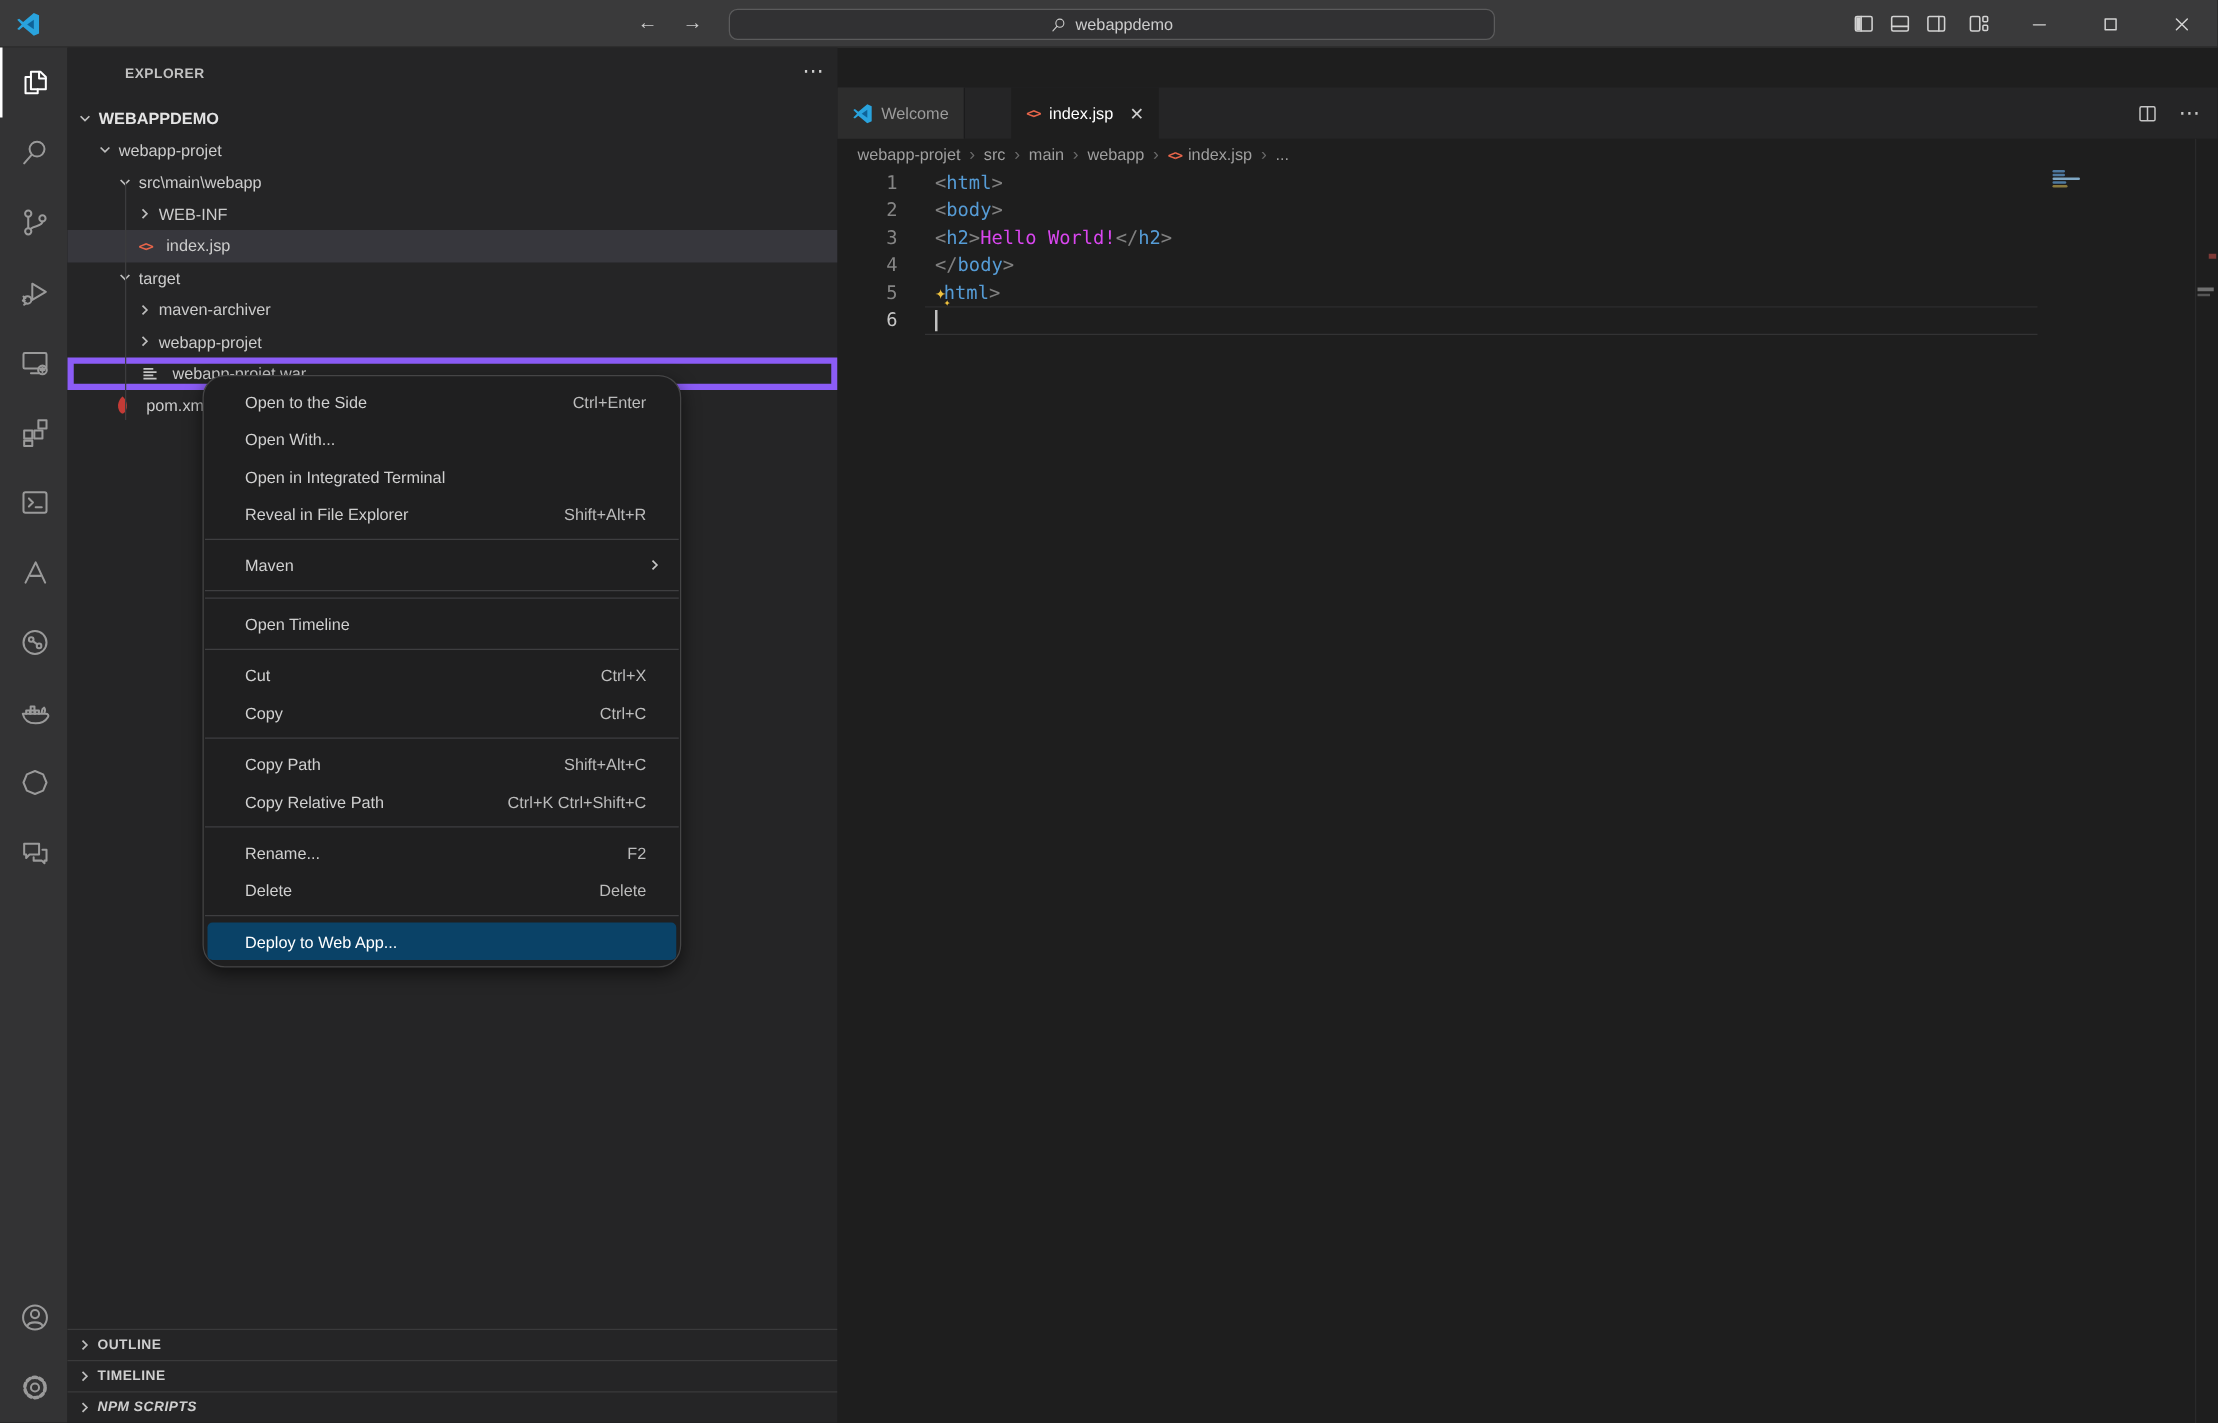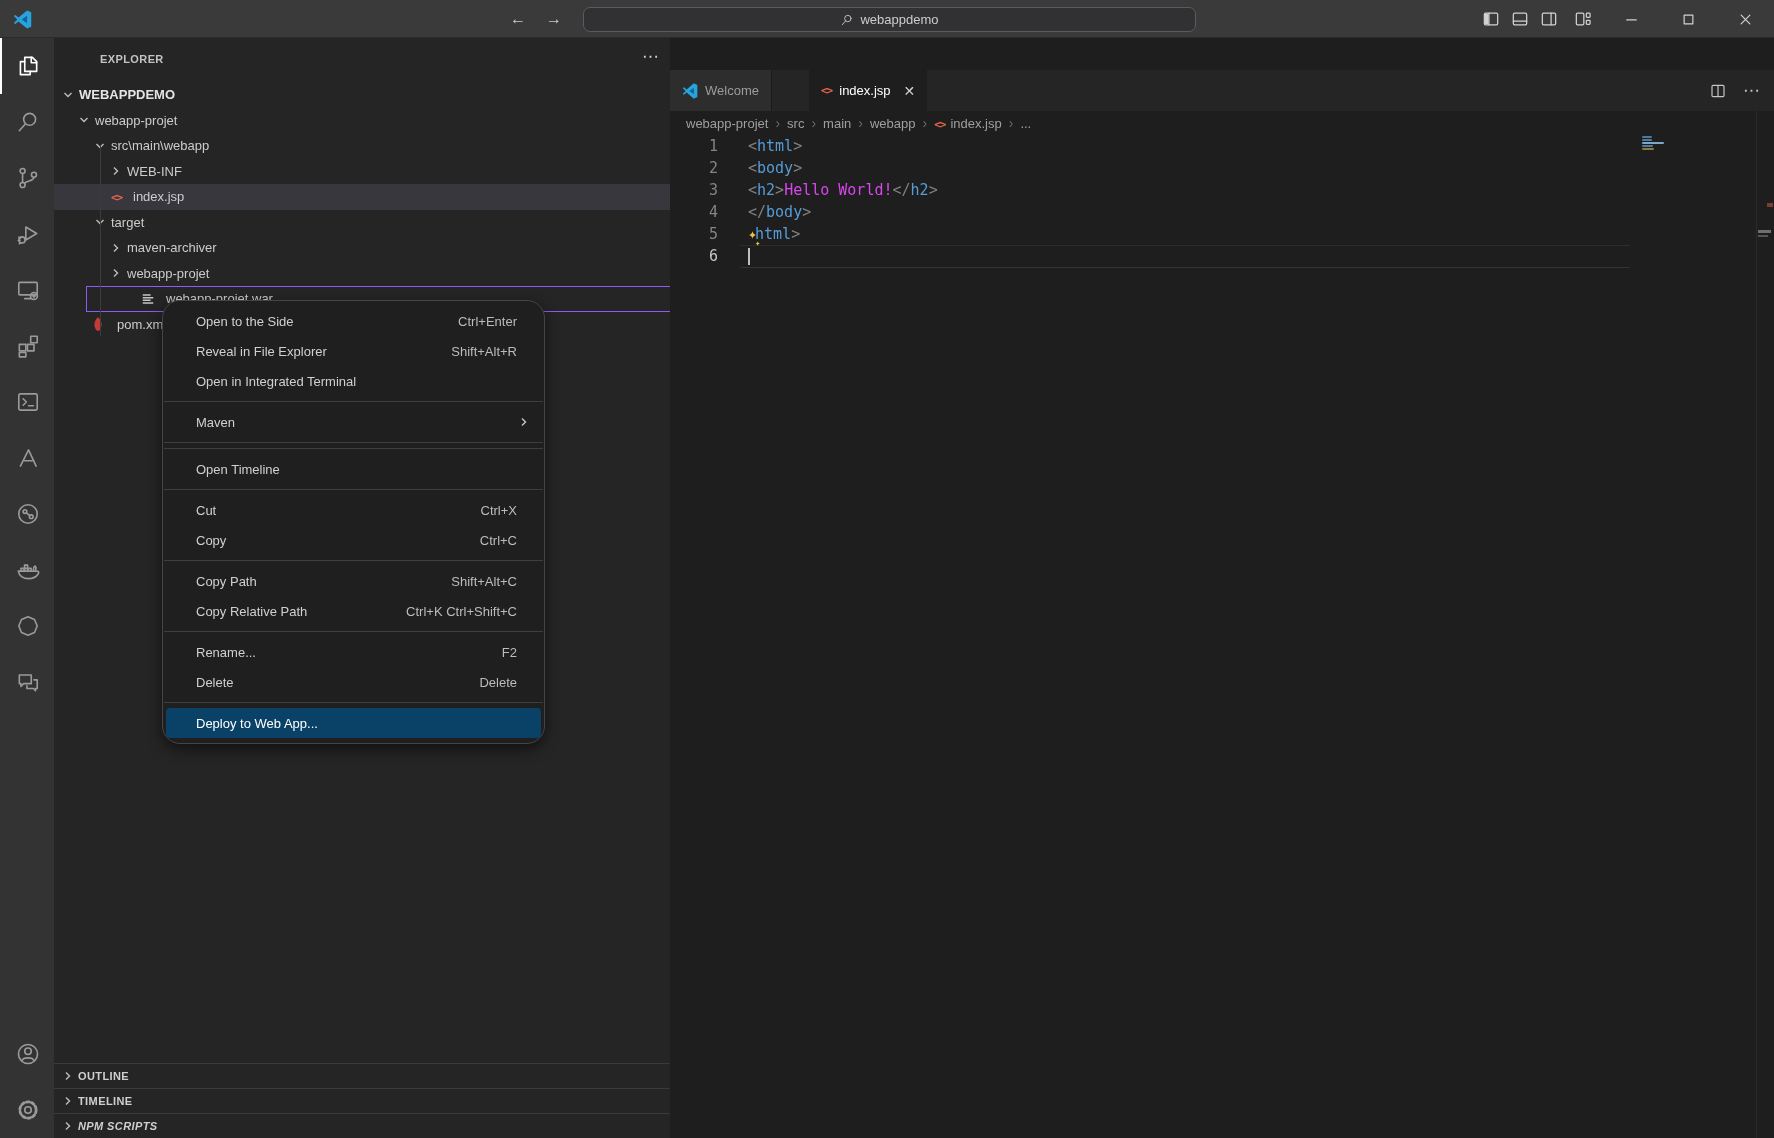--- a/index.html
+++ b/index.html
@@ -29,21 +29,21 @@
   .ab-bottom { position:absolute; left:0; bottom:0; width:54px; }
 
   
   #sidebar { position:absolute; left:54px; top:38px; width:616px; height:1100px; background:#252526; color:#cccccc; }
   #sb-header { position:absolute; left:12px; top:0; width:100%; height:44px; }
   #sb-title { position:absolute; left:34px; top:15px; font-size:11px; font-weight:700; letter-spacing:.4px; color:#c2c2c2; }
   #sb-more { position:absolute; right:22px; top:8px; font-size:17px; color:#d0d0d0; letter-spacing:1px; }
   #tree { position:absolute; left:0; top:44px; width:100%; }
   .trow { position:relative; height:25.5px; display:flex; align-items:center; font-size:13px; color:#cccccc; width:100%; }
   .trow.selected { background:#37373d; }
-  .trow.focused { border:1px solid #8b5cf6;margin-left:32px; }
+  .trow.focused { border:5px solid #8b5cf6; }
   .trow.bold { font-weight:700; color:#e4e4e4; }
   .tchev { width:16px; height:16px; flex:0 0 16px; color:#bdbdbd; display:flex; align-items:center; justify-content:center; }
   .ticon { width:17px; flex:0 0 17px; margin-right:5px; text-align:center; }
   .tlabel { margin-left:3px; white-space:nowrap; }
   .indent-guide { position:absolute; width:1px; background:#3c3c3e; }
   .sb-section { position:absolute; left:0; width:100%; height:25px; border-top:1px solid #3a3a3b;
     display:flex; align-items:center; font-size:11px; font-weight:700; letter-spacing:.4px; color:#cfcfcf; }
   .sb-section .tchev { margin-left:6px; margin-right:2px; }
 
   
@@ -379,25 +379,28 @@
       </div>
     </div>
 </div>
 
 <div id="ctxmenu">
     <div class="cm-item">
       <span class="cm-label">Open to the Side</span>
       <span class="cm-short">Ctrl+Enter</span>
     </div>
     <div class="cm-item">
+      <span class="cm-label">Open With...</span>
+    </div>
+    <div class="cm-item">
+      <span class="cm-label">Open in Integrated Terminal</span>
+    </div>
+    <div class="cm-item">
       <span class="cm-label">Reveal in File Explorer</span>
       <span class="cm-short">Shift+Alt+R</span>
-    </div>
-    <div class="cm-item">
-      <span class="cm-label">Open in Integrated Terminal</span>
     </div>
     <div class="cm-sep"></div>
     <div class="cm-item">
       <span class="cm-label">Maven</span>
       <span class="cm-sub">
         <svg width="16" height="16" viewBox="0 0 16 16" fill="none" stroke="currentColor" stroke-width="1.4">
           <polyline points="6,4.5 9.5,8 6,11.5"></polyline>
         </svg>
       </span>
     </div>

